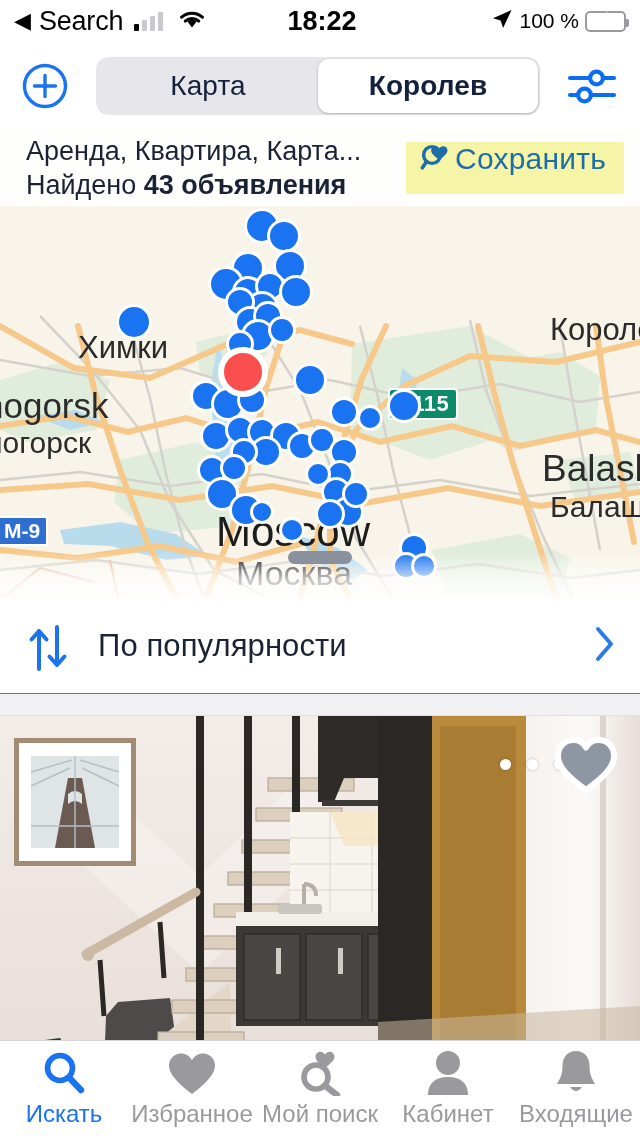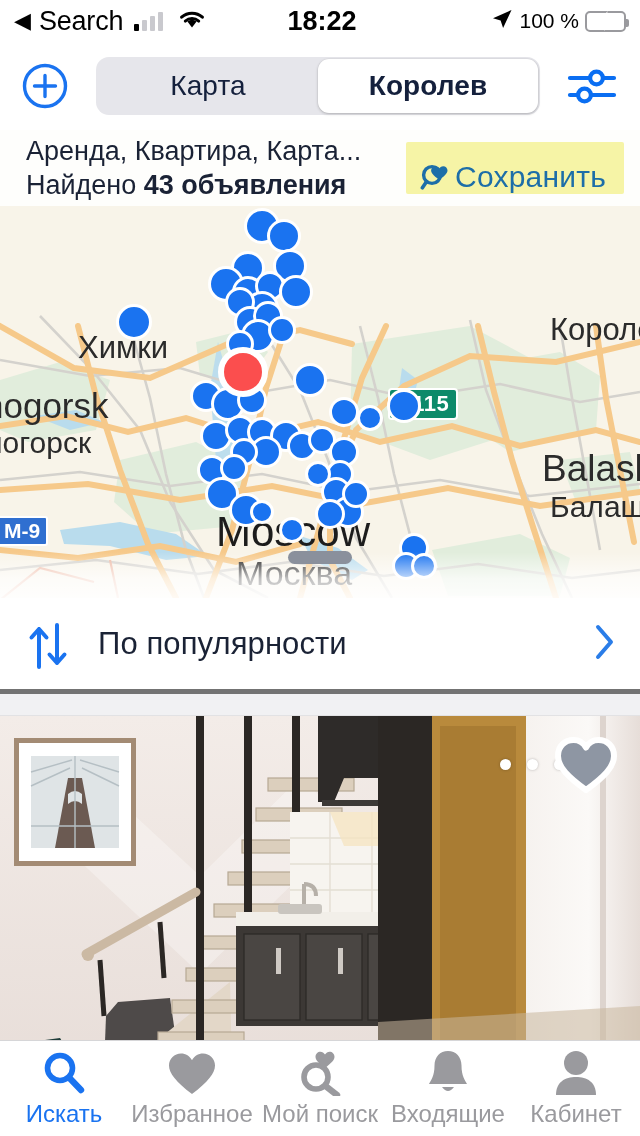--- a/index.html
+++ b/index.html
@@ -69,21 +69,21 @@
     position:absolute; left:0; right:0; top:0; height:76px;
     background:rgba(255,255,255,0.86);
     display:flex; align-items:center; padding:0 16px 0 26px; z-index:6;
   }
   .mo-texts { display:flex; flex-direction:column; gap:3px; }
   .mo-line1 { font-size:27px; color:#1a2235; letter-spacing:0px; }
   .mo-line2 { font-size:27px; color:#1a2235; }
   .mo-line2 b { font-weight:bold; }
   .save-btn {
     margin-left:auto; background:#f6f4a6; border:none; border-radius:2px;
-    height:52px; padding:0 18px 0 14px; display:flex; align-items:flex-end; gap:1px;
+    height:52px; padding:0 18px 0 14px; display:flex; align-items:flex-start; gap:1px;
     font-family:"Liberation Sans", sans-serif;
   }
   .save-btn span { font-size:30px; color:#1d6ea8; letter-spacing:0.2px; }
 
   .drag-handle {
     position:absolute; left:50%; transform:translateX(-50%); bottom:34px;
     width:64px; height:13px; border-radius:7px; background:#8a909c; z-index:5;
   }
   .map-fade {
     position:absolute; left:0; right:0; bottom:0; height:46px; z-index:4;
@@ -100,21 +100,21 @@
     border-radius:4px; font-size:22px; font-weight:bold; padding:1px 7px; letter-spacing:0.5px;
   }
   .shield-blue {
     position:absolute; background:#2f6fd0; color:#fff; border:2px solid #fff;
     border-radius:3px; font-size:21px; font-weight:bold; padding:1px 6px;
   }
 
   
   .sortrow {
     height:96px; background:#fff; display:flex; align-items:center;
-    padding:0 24px 0 26px; border-bottom:5px solid #737373;
+    padding:0 24px 0 26px; border-bottom:1px solid #737373;
   }
   .sort-icon { flex:0 0 46px; width:46px; height:46px; }
   .sort-label { font-size:31px; color:#1a2235; margin-left:26px; letter-spacing:0.1px; }
   .sort-chevron { margin-left:auto; flex:0 0 22px; }
   .gap-band { height:22px; background:#f1f1f3; border-bottom:1px solid #e2e2e4; }
 
   
   .listing { position:relative; width:640px; height:352px; overflow:hidden; background:#efe7e2; }
   .photo { position:absolute; inset:0; }
   .dots { position:absolute; left:500px; top:733px; display:flex; gap:16px; z-index:4; }
@@ -518,31 +518,31 @@
           <path d="M29.5 36 L41 45" stroke="#9a9a9e" stroke-width="6.4" stroke-linecap="round"></path>
           <path d="M29 18 C22.5 13 19.5 10 19.5 6.8 C19.5 3.9 21.8 1.8 24.4 1.8 C26.3 1.8 27.9 2.9 29 4.6 C30.1 2.9 31.7 1.8 33.6 1.8 C36.2 1.8 38.5 3.9 38.5 6.8 C38.5 10 35.5 13 29 18 Z" fill="#9a9a9e"></path>
         </svg>
       </span>
       <span class="tlabel">Мой поиск</span>
     </div>
 
     <div class="tab">
       <span class="ticon">
         <svg width="44" height="46" viewBox="0 0 44 46">
-          <path d="M22 1 C14 1 8.5 7 8.5 15.5 C8.5 26 5 30 3 34 H41 C39 30 35.5 26 35.5 15.5 C35.5 7 30 1 22 1 Z" fill="#9a9a9e"></path>
-          <path d="M16 37 q6 8 12 0 z" fill="#9a9a9e"></path>
-        </svg>
-      </span>
-      <span class="tlabel">Входящие</span>
+          <circle cx="22" cy="13" r="12" fill="#9a9a9e"></circle>
+          <path d="M2 45 C2 32 11 27 22 27 C33 27 42 32 42 45 Z" fill="#9a9a9e"></path>
+        </svg>
+      </span>
+      <span class="tlabel">Кабинет</span>
     </div>
 
     <div class="tab">
       <span class="ticon">
         <svg width="44" height="46" viewBox="0 0 44 46">
-          <circle cx="22" cy="13" r="12" fill="#9a9a9e"></circle>
-          <path d="M2 45 C2 32 11 27 22 27 C33 27 42 32 42 45 Z" fill="#9a9a9e"></path>
-        </svg>
-      </span>
-      <span class="tlabel">Кабинет</span>
+          <path d="M22 1 C14 1 8.5 7 8.5 15.5 C8.5 26 5 30 3 34 H41 C39 30 35.5 26 35.5 15.5 C35.5 7 30 1 22 1 Z" fill="#9a9a9e"></path>
+          <path d="M16 37 q6 8 12 0 z" fill="#9a9a9e"></path>
+        </svg>
+      </span>
+      <span class="tlabel">Входящие</span>
     </div>
 
   </div>
 </div>
 
 </body></html>

